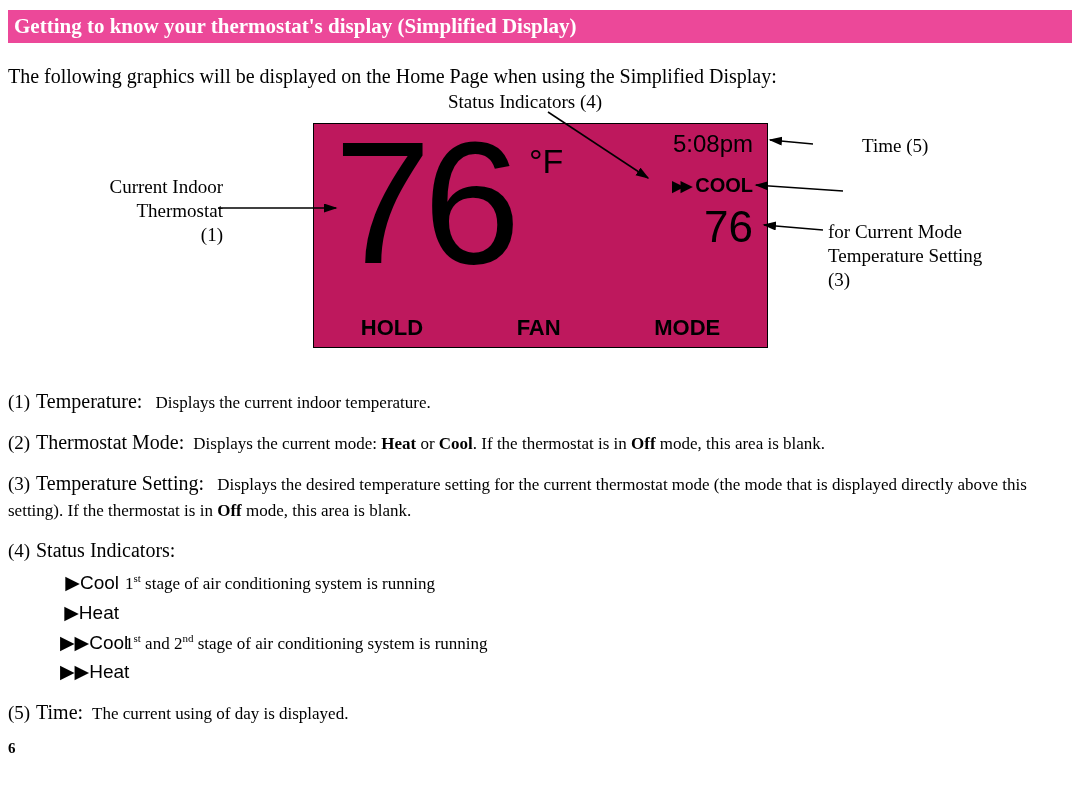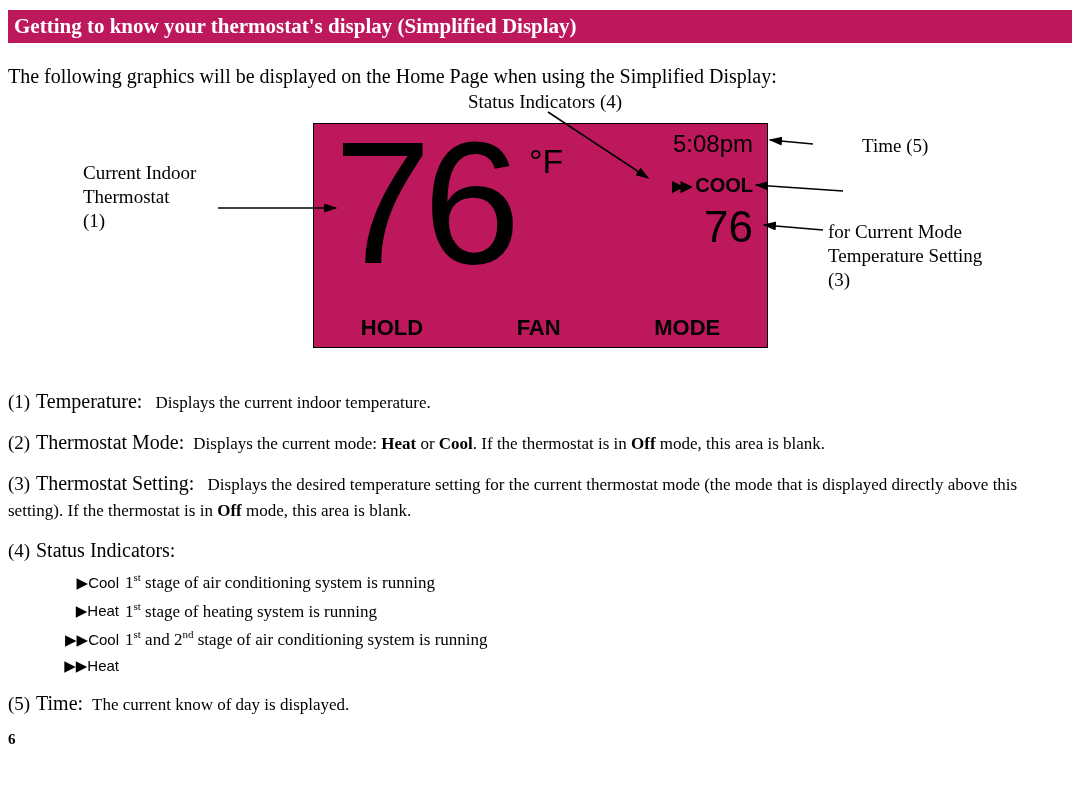--- a/index.html
+++ b/index.html
@@ -4,21 +4,21 @@
 <style>
   * { box-sizing: border-box; margin: 0; padding: 0; }
   body {
     font-family: "Times New Roman", Times, serif;
     font-size: 19px;
     color: #000;
     padding: 10px 8px;
     width: 1080px;
   }
   .banner {
-    background: #be185d;
+    background: #ec4899;
     color: #fff;
     font-weight: bold;
     padding: 4px 6px;
     font-size: 21px;
     margin-bottom: 22px;
   }
   .intro { margin-bottom: 2px; font-size: 20px; }
   .diagram-wrap {
     position: relative;
     width: 1060px;
@@ -89,41 +89,41 @@
     pointer-events: none;
   }
   
   .nlist { margin-top: 16px; }
   .nitem { margin-bottom: 14px; font-size: 19px; line-height: 1.35; }
   .nitem .num { display:inline-block; width: 28px; }
   .nitem .lead { font-size: 20px; }
   .nitem .body { font-size: 17px; }
   .sub { margin-left: 52px; margin-top: 6px; }
   .subrow { display:flex; margin-bottom: 4px; font-size: 17px; align-items: baseline; }
-  .subrow .sym { width: 65px; font-family: Arial, sans-serif; font-size: 15px; text-align:right; padding-right:6px;}
+  .subrow .sym { width: 65px; font-family: Arial, sans-serif; font-size: 19px; text-align:right; padding-right:6px;}
   .subrow .desc sup { font-size: 11px; }
   .pagenum { font-weight: bold; font-size: 15px; margin-top: 10px; }
   b { font-weight: bold; }
 </style>
 </head>
 <body>
 
 <div class="banner">Getting to know your thermostat's display (Simplified Display)</div>
 
 <p class="intro">The following graphics will be displayed on the Home Page when using the Simplified Display:</p>
 
 <div class="diagram-wrap">
-  <div class="callout" style="left:440px; top:0;margin-left:20px;">Status Indicators (4)</div>
+  <div class="callout" style="left:440px; top:0;">Status Indicators (4)</div>
   <div class="callout" style="left:810px; top:44px;margin-left:44px;">Time (5)</div>
   <div class="callout" style="left:820px; top:130px;">
     <div>for Current Mode</div>
     <div>Temperature Setting</div>
     <div>(3)</div>
   </div>
-  <div class="callout" style="left:75px; top:71px; text-align:left; width:140px;">
+  <div class="callout" style="left:75px; top:85px; text-align:right; width:140px;">
     <div>Current Indoor</div>
     <div>Thermostat</div>
     <div>(1)</div>
   </div>
 
   <div class="screen">
     <div class="big-temp">76</div>
     <div class="degF">°F</div>
     <div class="time">5:08pm</div>
     <div class="mode-row">
@@ -160,42 +160,41 @@
 <div class="nlist">
   <div class="nitem">
     <span class="num">(1)</span><span class="lead">Temperature:</span>
     <span class="body">&nbsp;&nbsp;<span>Displays the current indoor temperature.</span></span>
   </div>
   <div class="nitem">
     <span class="num">(2)</span><span class="lead">Thermostat Mode:</span>
     <span class="body">&nbsp;<span>Displays the current mode: </span><b>Heat</b><span> or </span><b>Cool</b><span>.  If the thermostat is in </span><b>Off</b><span> mode, this area is blank.</span></span>
   </div>
   <div class="nitem">
-    <span class="num">(3)</span><span class="lead">Thermostat Setting:</span>
+    <span class="num">(3)</span><span class="lead">Temperature Setting:</span>
     <span class="body">&nbsp;&nbsp;<span>Displays the desired temperature setting for the current thermostat mode (the mode that is displayed directly above this setting).  If the thermostat is in </span><b>Off</b><span> mode, this area is blank.</span></span>
   </div>
   <div class="nitem">
     <span class="num">(4)</span><span class="lead">Status Indicators:</span>
     <div class="sub">
       <div class="subrow">
         <span class="sym">▶Cool</span>
         <span class="desc"><span>1</span><sup>st</sup><span> stage of air conditioning system is running</span></span>
       </div>
       <div class="subrow">
         <span class="sym">▶Heat</span>
-        <span class="desc"><span>1</span><sup>st</sup><span> stage of heating system is running</span></span>
       </div>
       <div class="subrow">
         <span class="sym">▶▶Cool</span>
         <span class="desc"><span>1</span><sup>st</sup><span> and 2</span><sup>nd</sup><span> stage of air conditioning system is running</span></span>
       </div>
       <div class="subrow">
         <span class="sym">▶▶Heat</span>
       </div>
     </div>
   </div>
   <div class="nitem">
     <span class="num">(5)</span><span class="lead">Time:</span>
-    <span class="body">&nbsp;<span>The current know of day is displayed.</span></span>
+    <span class="body">&nbsp;<span>The current using of day is displayed.</span></span>
   </div>
 </div>
 
 <div class="pagenum">6</div>
 
 </body></html>

